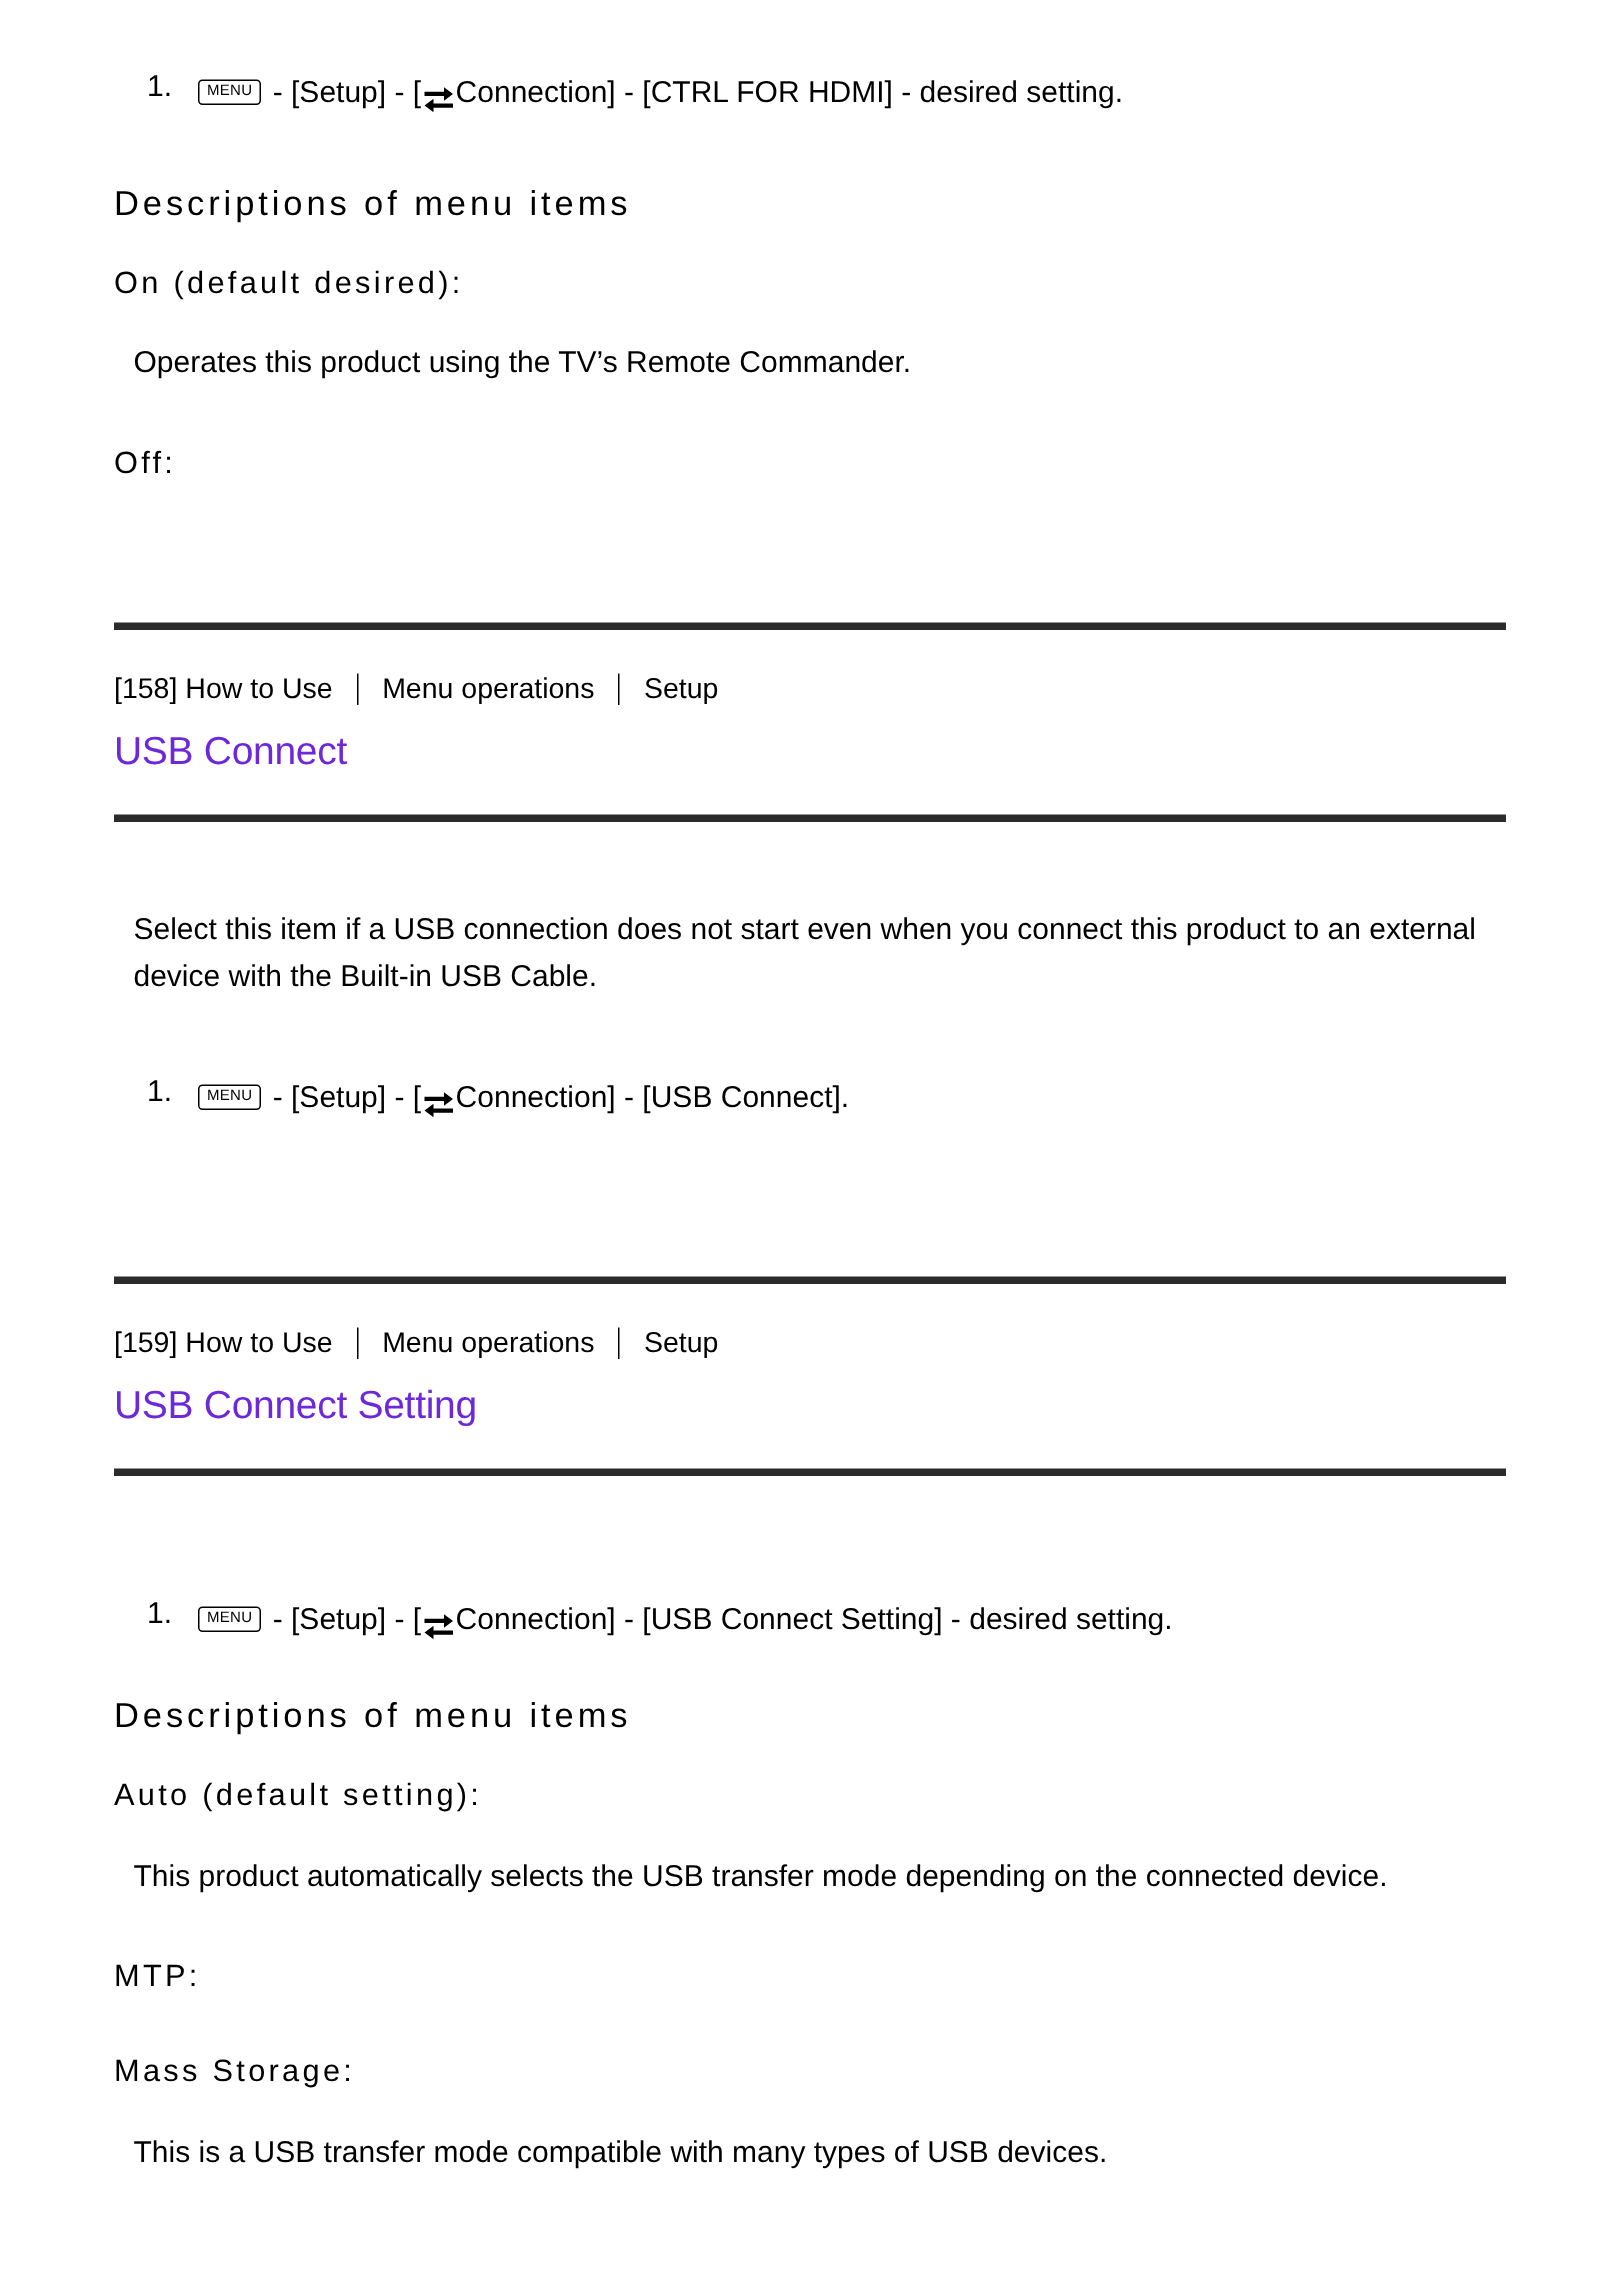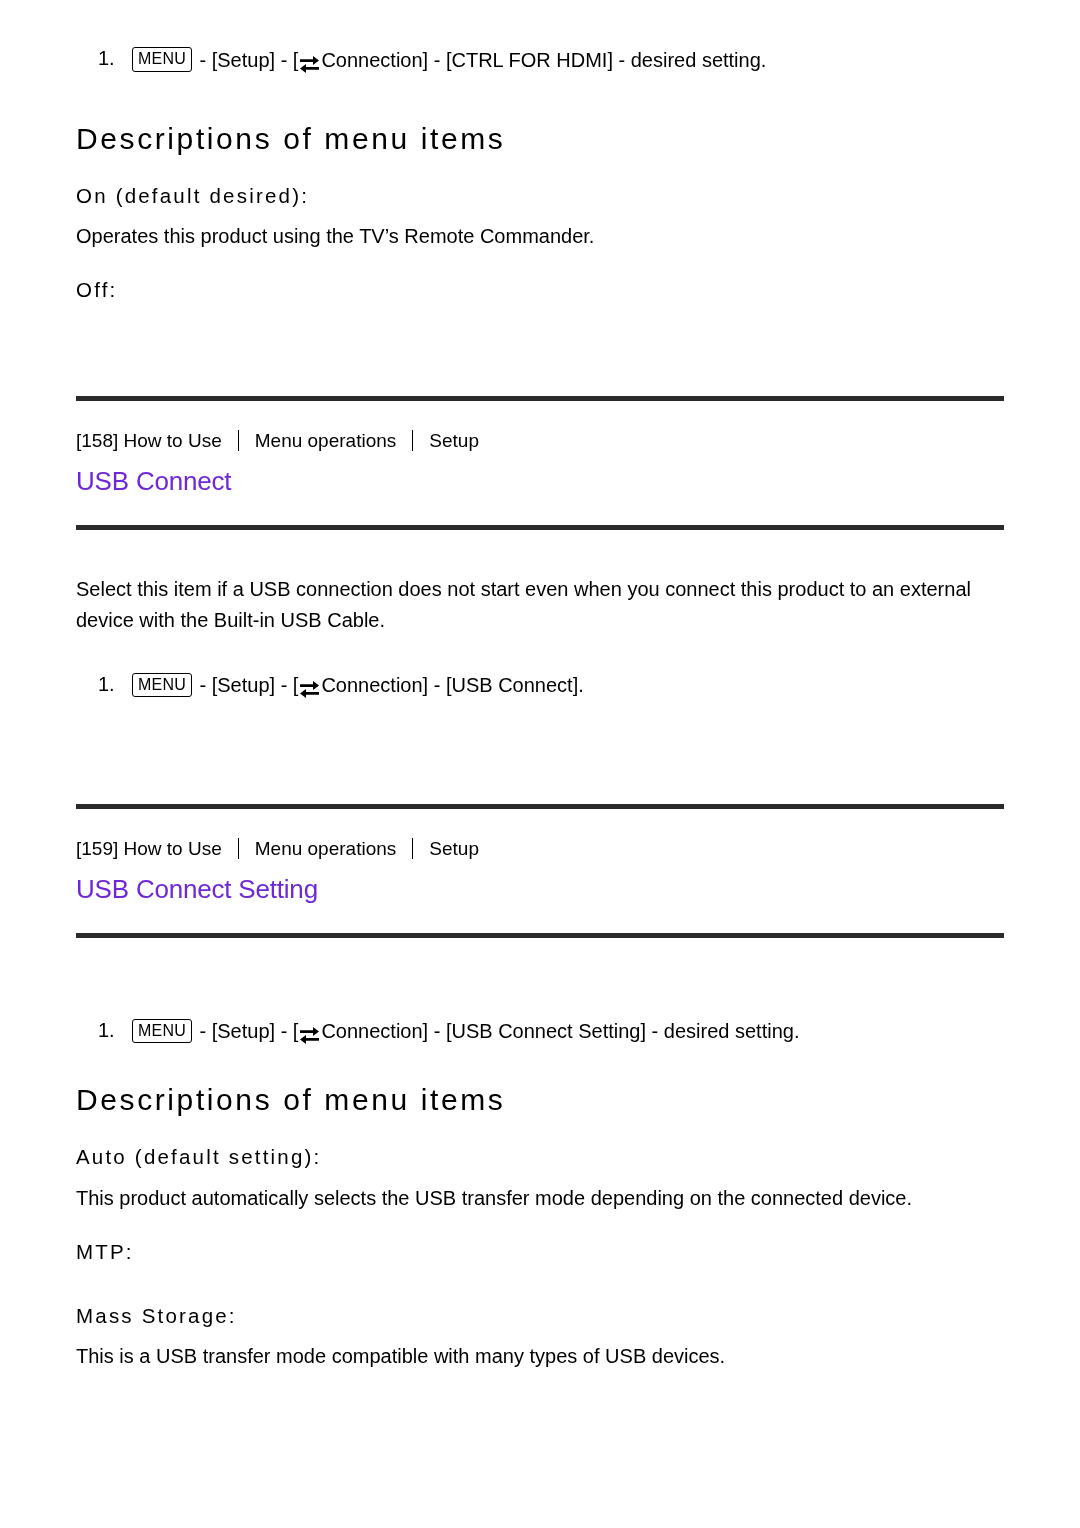--- a/index.html
+++ b/index.html
@@ -45,21 +45,21 @@
     flex-wrap: wrap;
     font-size: 20px;
     white-space: pre;
   }
 
   .menu-key {
     display: inline-block;
     border: 1.6px solid #000;
     border-radius: 3px;
     padding: 0px 5px 1px 5px;
-    font-size: 16px;
+    font-size: 10px;
     line-height: 1.35;
     letter-spacing: 0.2px;
     background: #fff;
     margin: 0 2px;
     position: relative;
     top: -1px;
   }
 
   .conn-icon {
     display: inline-block;
@@ -67,39 +67,39 @@
     height: 19px;
     position: relative;
     top: 3px;
     margin: 0 1px 0 1px;
     flex: 0 0 21px;
   }
   .conn-icon svg { display: block; }
 
   
   .h-desc {
-    font-size: 30px;
+    font-size: 23px;
     letter-spacing: 2.6px;
     font-weight: 400;
     margin: 0;
     line-height: 1.3;
     color: #000;
   }
   .h-sub {
     font-size: 20.5px;
     letter-spacing: 2.2px;
     font-weight: 400;
     margin: 0;
     line-height: 1.35;
     color: #000;
   }
   .para {
     font-size: 20px;
     line-height: 1.55;
-    margin: 0;
+    margin: 13px;
     color: #000;
     max-width: 930px;
   }
 
   
   .rule {
     height: 5px;
     background: #2b2b2b;
     width: 928px;
     margin: 0;

